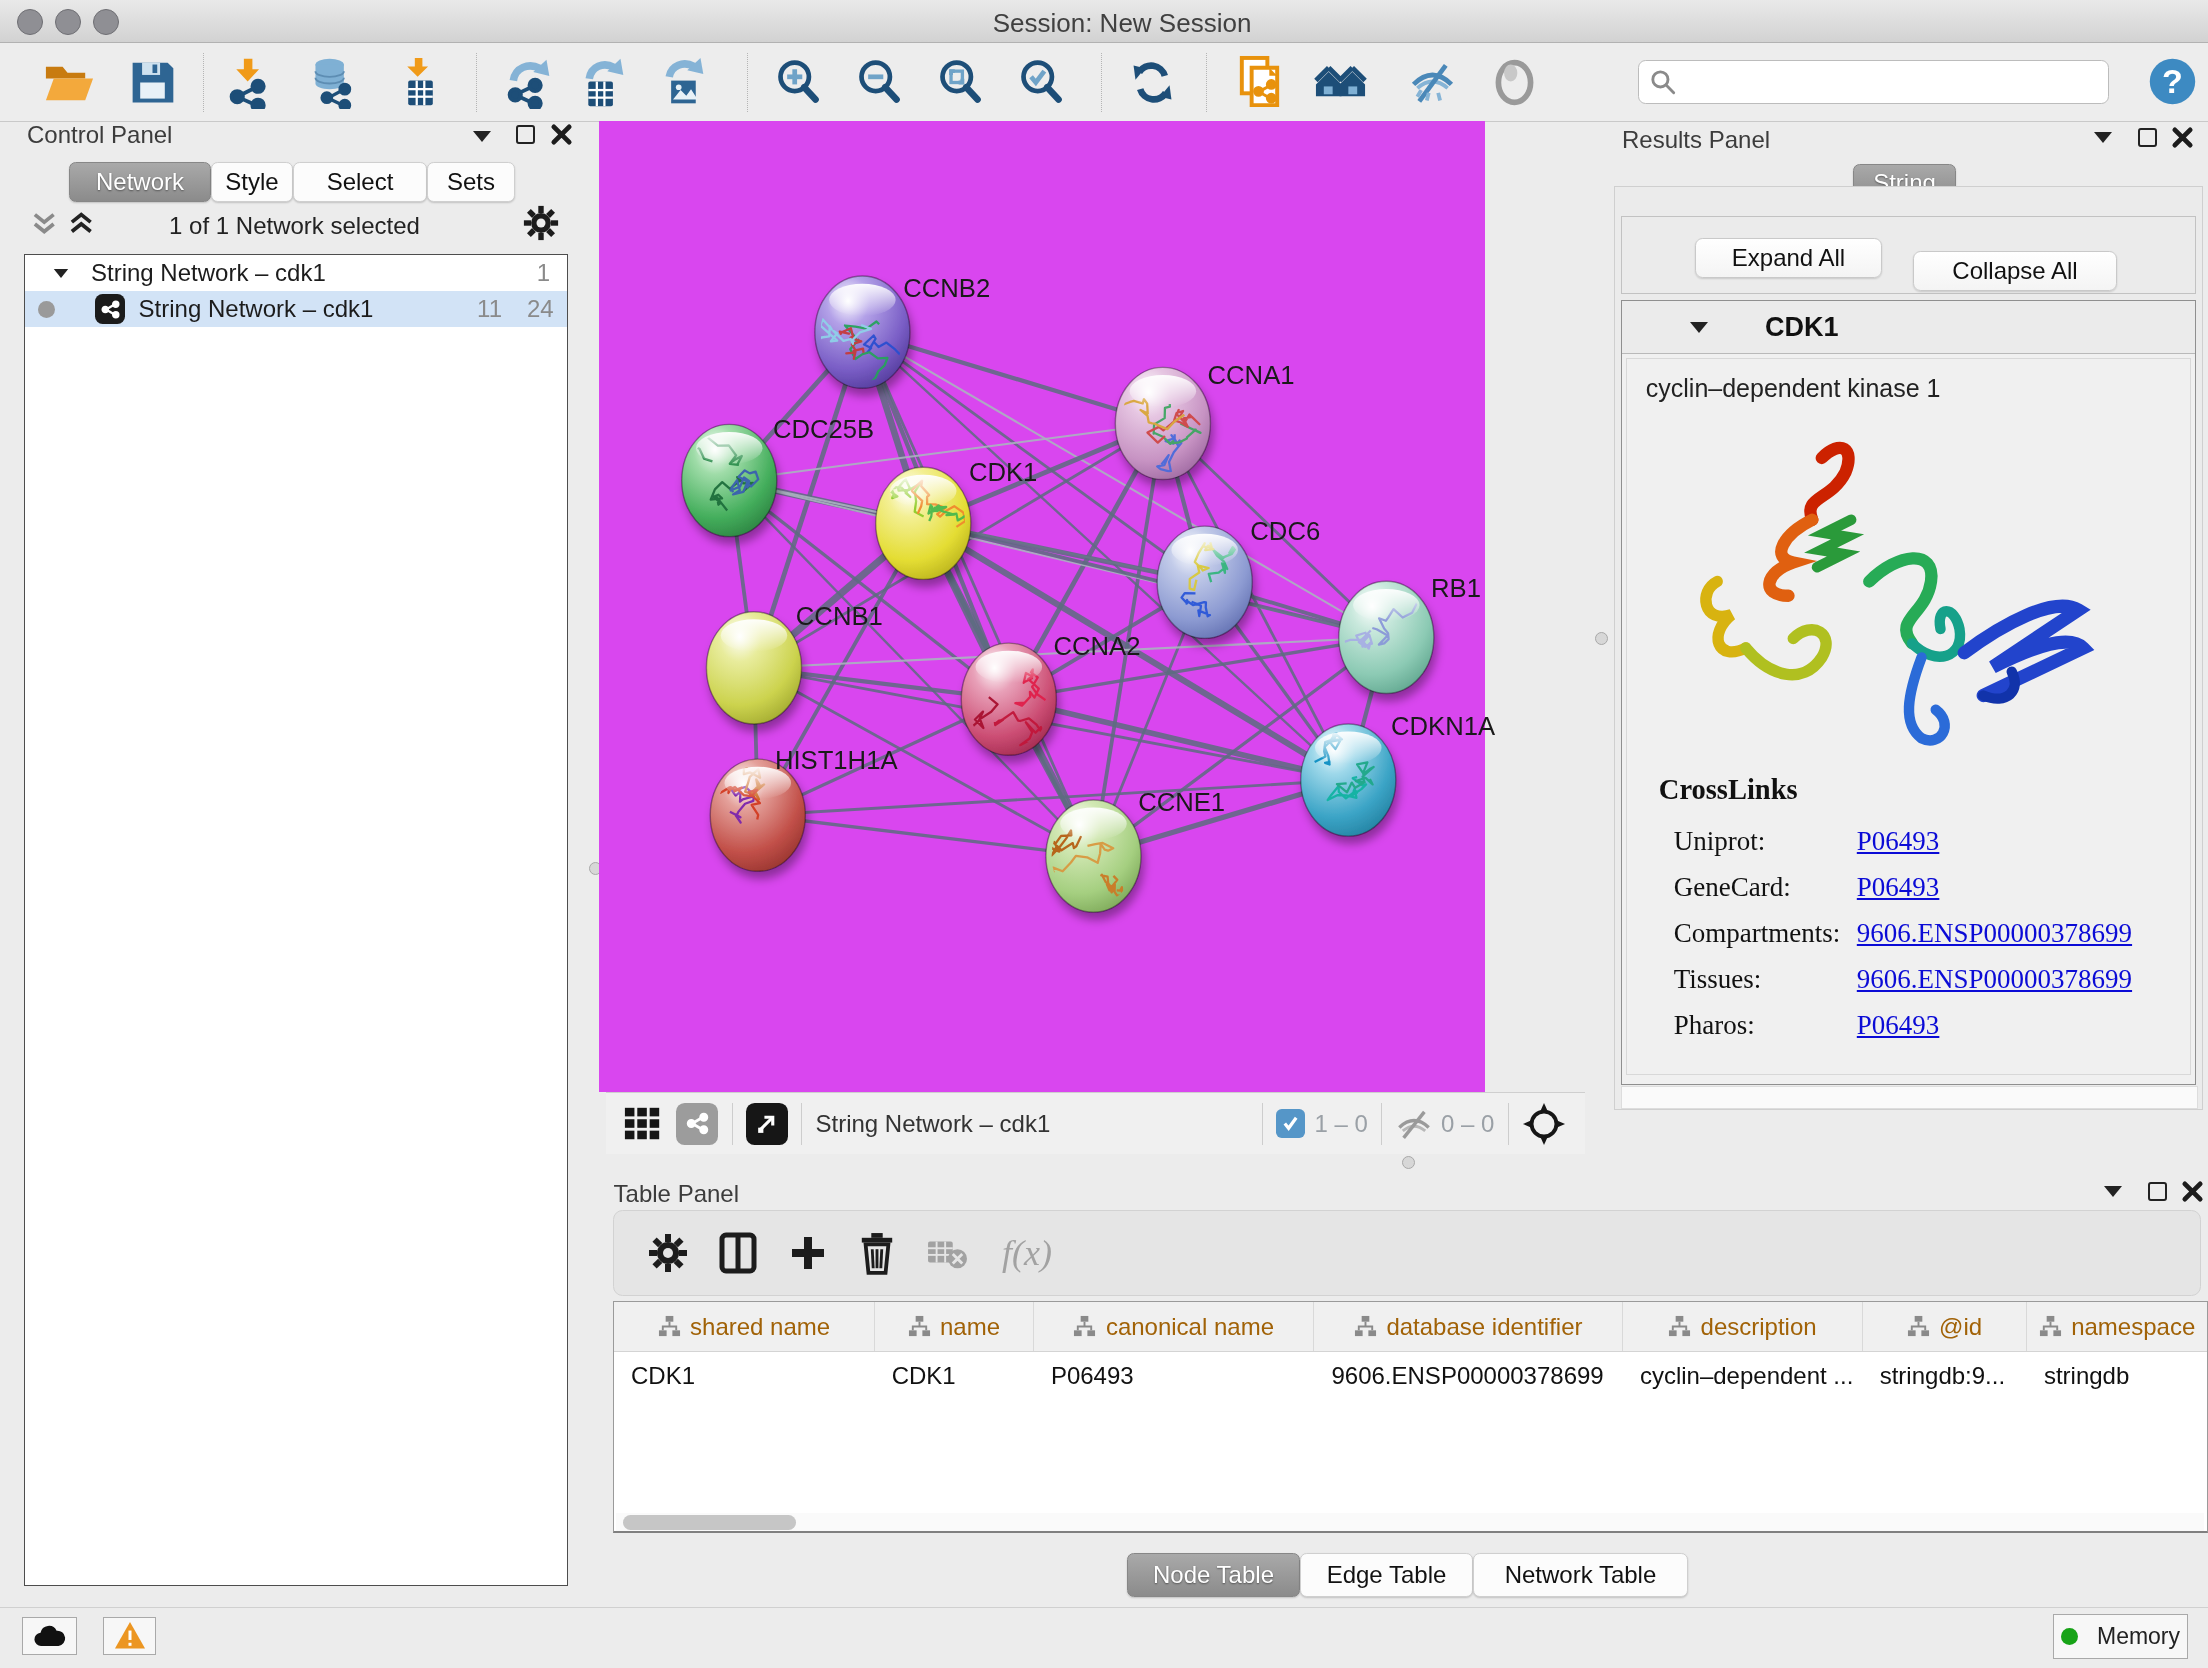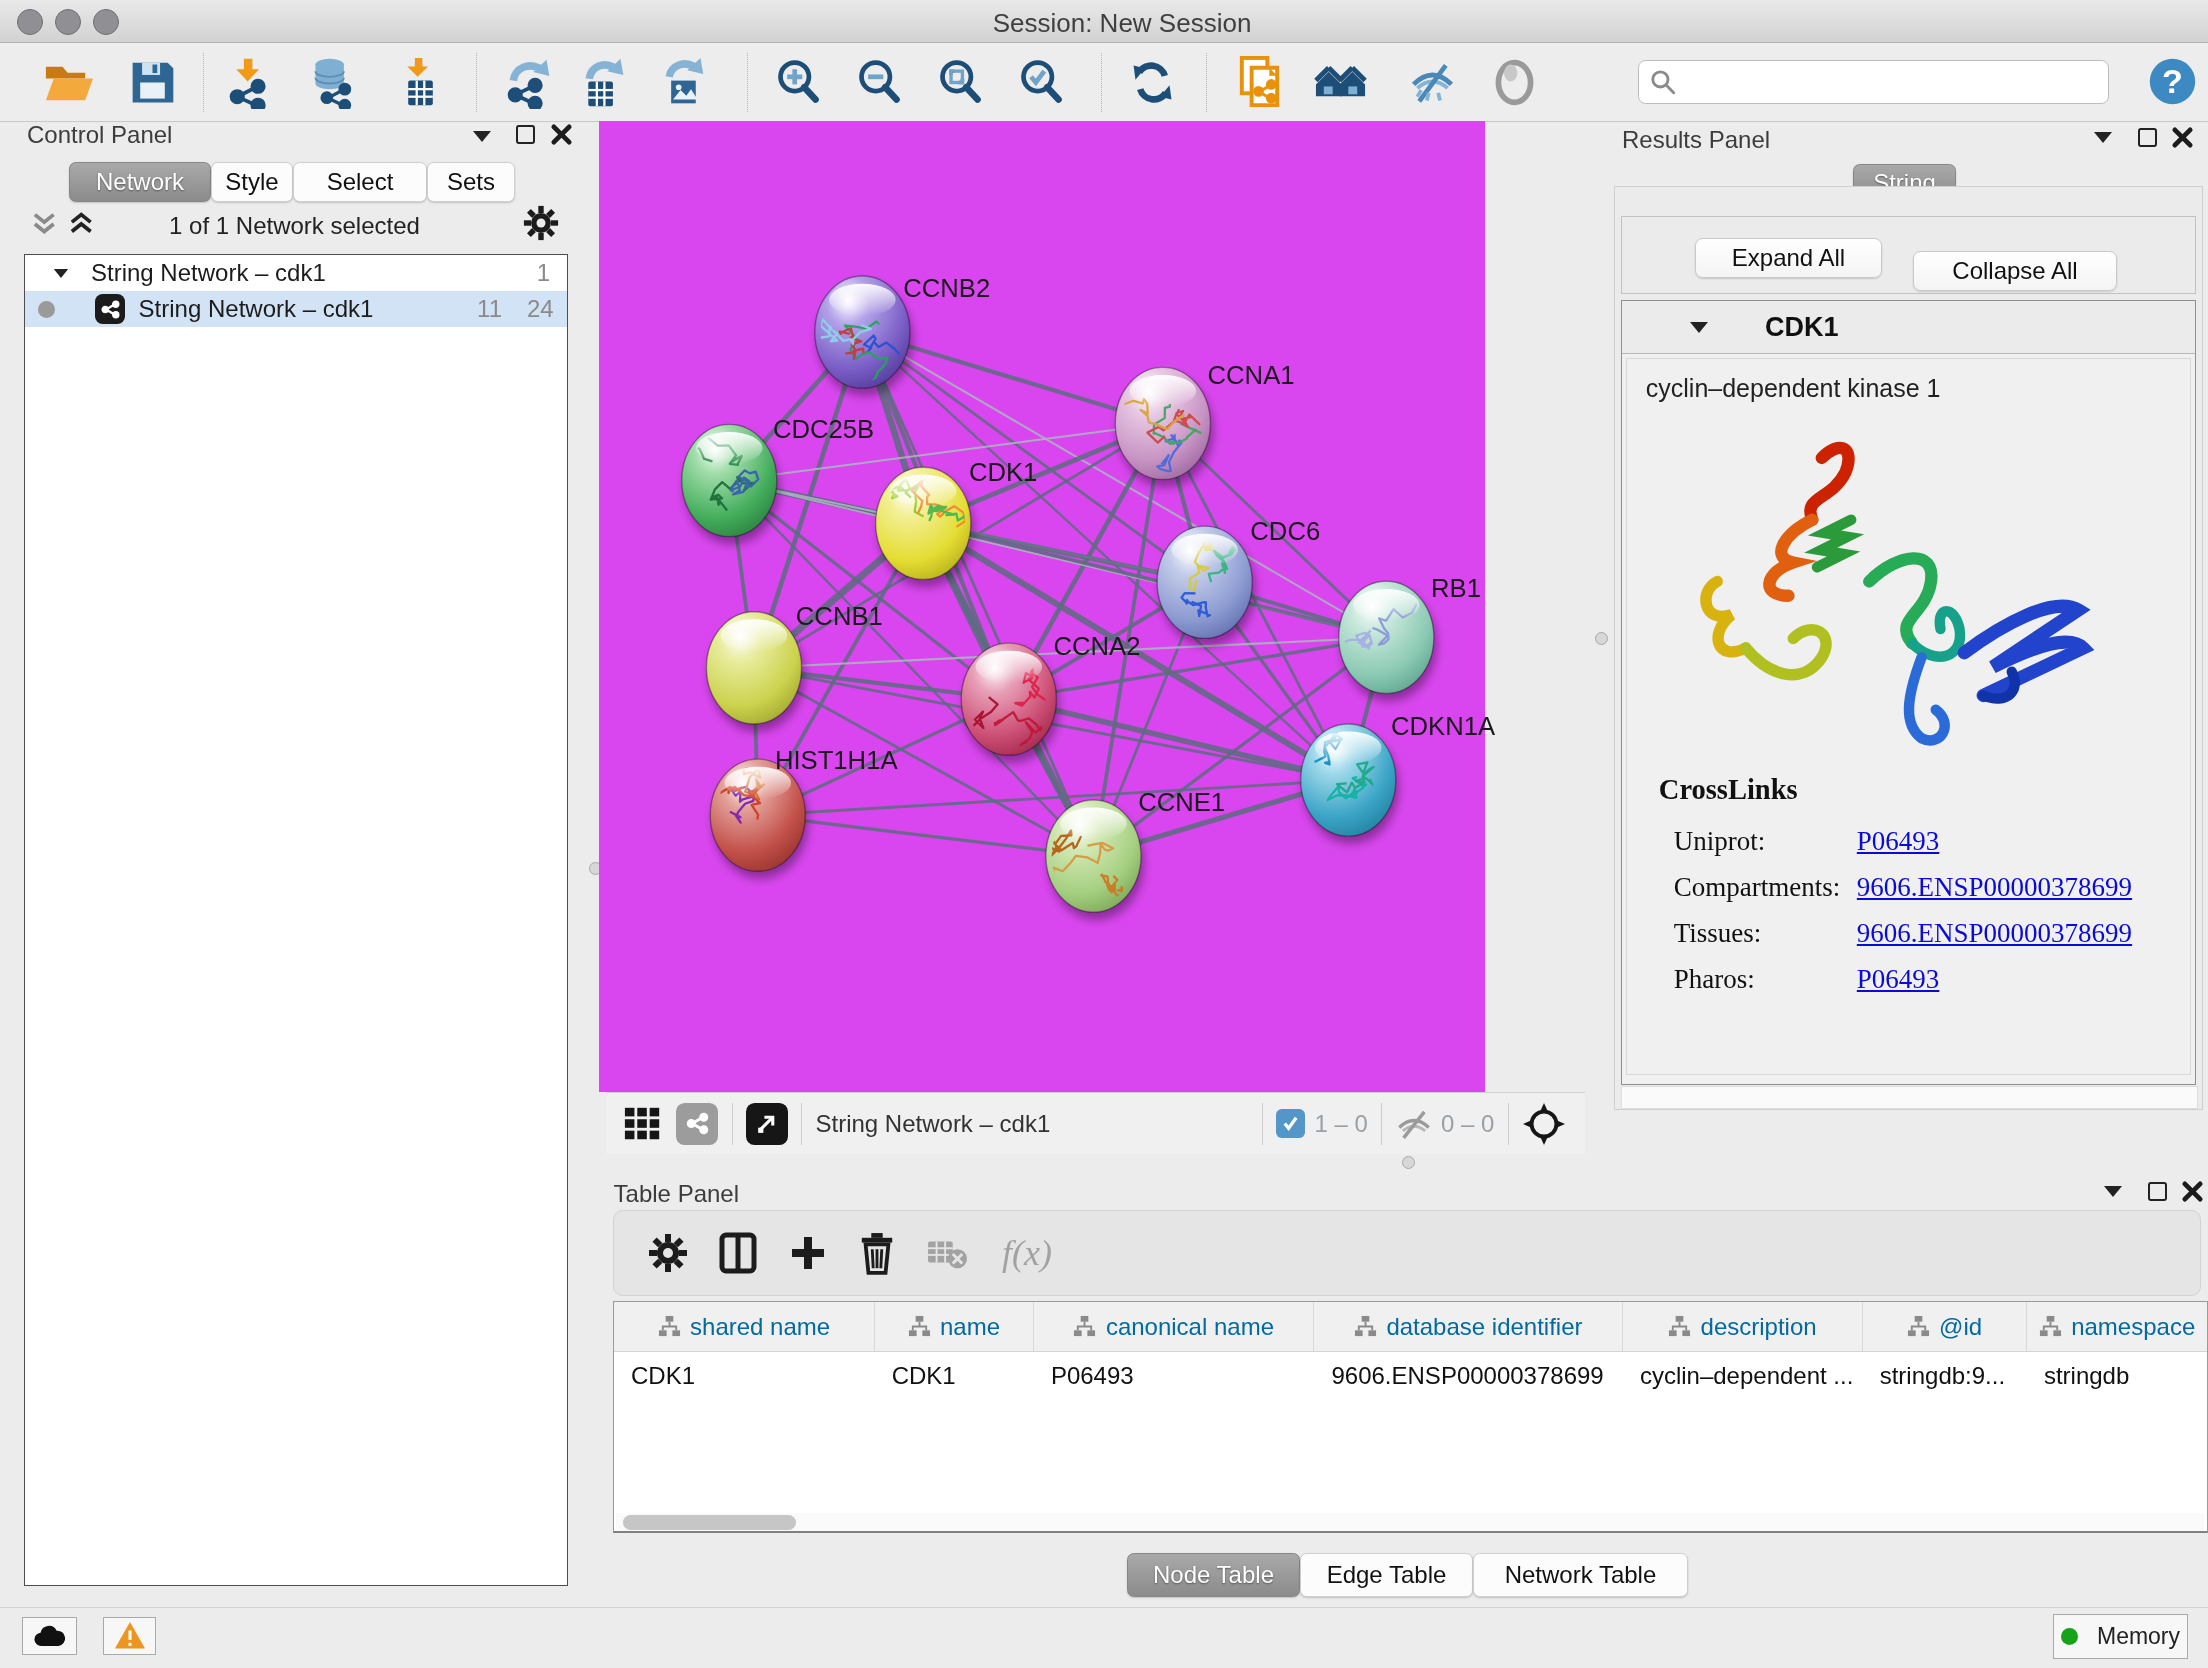--- a/index.html
+++ b/index.html
@@ -39,21 +39,21 @@
   .rp-box1{left:1621px;top:216px;width:575px;height:78px;background:#ebebeb;border:1px solid #c2c2c2;box-sizing:border-box;}
   .btn{background:linear-gradient(#ffffff,#f4f4f4);border:1px solid #c9c9c9;border-radius:7.6px;font-size:24px;color:#111;display:flex;align-items:center;justify-content:center;box-shadow:0 1px 1.9px rgba(0,0,0,.15);}
   .rp-box2{left:1621px;top:300px;width:575px;height:785px;border:1.9px solid #8f8f8f;background:#f0f0f0;box-sizing:border-box;}
   .rp-header{height:52px;background:#ebebeb;border-bottom:1px solid #b9b9b9;display:flex;align-items:center;}
   .serif{font-family:"Liberation Serif",serif;}
   .xlink{color:#0b0bd6;text-decoration:underline;}
   
   .tp-toolbar{left:613px;top:1210px;width:1588px;height:86px;background:#e5e5e5;border:1px solid #d2d2d2;border-radius:9.5px;display:flex;align-items:center;box-sizing:border-box;}
   .tp-tbl{left:613px;top:1301px;width:1595px;height:232px;background:#fff;border:1px solid #9a9a9a;border-bottom:2.9px solid #808080;box-sizing:border-box;overflow:hidden;}
   .thead{display:flex;height:49px;background:#f0f0f0;border-bottom:1px solid #d4d4d4;}
-  .th{display:flex;align-items:center;justify-content:center;gap:9.5px;font-size:24px;color:#0369a1;border-right:1px solid #d9d9d9;box-sizing:border-box;overflow:hidden;white-space:nowrap;}
+  .th{display:flex;align-items:center;justify-content:center;gap:9.5px;font-size:24px;color:#a16207;border-right:1px solid #d9d9d9;box-sizing:border-box;overflow:hidden;white-space:nowrap;}
   .trow{display:flex;height:48px;background:#fff;}
   .td{display:flex;align-items:center;padding-left:17px;font-size:24px;color:#111;box-sizing:border-box;overflow:hidden;white-space:nowrap;}
   .hscroll{position:absolute;left:1.9px;top:211px;width:1588px;height:19px;background:#fafafa;}
   .hthumb{position:absolute;left:7.6px;top:1.9px;width:173px;height:15px;border-radius:7.6px;background:#c6c6c6;}
   .btabs .tab{position:absolute;height:42px;}
   
   .statusbar{left:0;top:1607px;width:2208px;height:61px;background:#ececec;border-top:1px solid #d0d0d0;}
   .sbtn{background:#f7f7f7;border:1.9px solid #a9a9a9;display:flex;align-items:center;justify-content:center;box-sizing:border-box;}
   .memdot{width:17px;height:17px;border-radius:50%;background:#17a317;}
 </style>
@@ -707,20 +707,24 @@
       </g>
     </svg>
     <div class="serif" style="padding:9.5px 0 0 32px;font-size:28.5px;font-weight:bold;color:#111">CrossLinks</div>
     <table class="serif" style="margin:5.7px 0 0 46px;font-size:27px;color:#111;border-spacing:0 13.3px">
       <tbody>
           <tr>
             <td style="width:181px">Uniprot:</td>
             <td><a class="xlink">P06493</a></td>
           </tr>
       <tr>
+            <td>GeneCard:</td>
+            <td><a class="xlink">P06493</a></td>
+          </tr>
+      <tr>
             <td>Compartments:</td>
             <td><a class="xlink">9606.ENSP00000378699</a></td>
           </tr>
       <tr>
             <td>Tissues:</td>
             <td><a class="xlink">9606.ENSP00000378699</a></td>
           </tr>
       <tr>
             <td>Pharos:</td>
             <td><a class="xlink">P06493</a></td>

